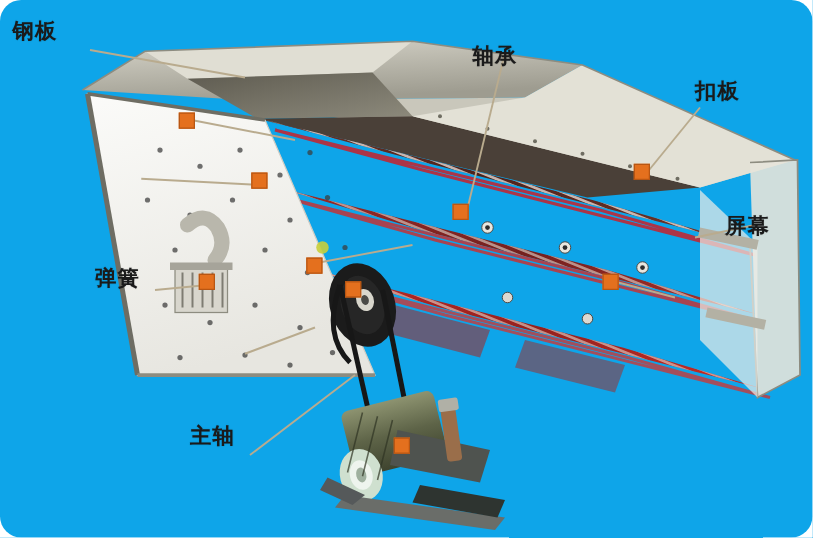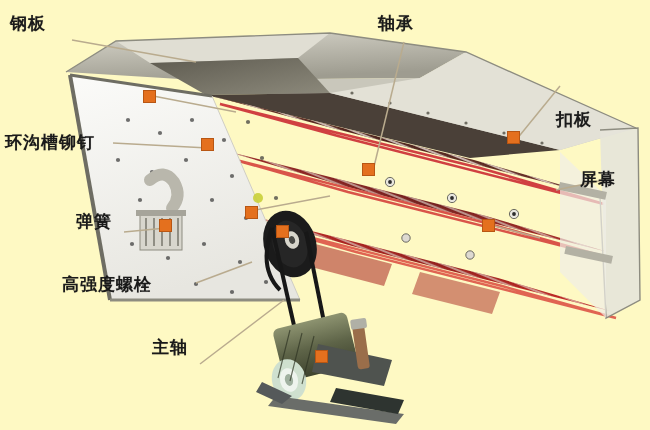--- a/index.html
+++ b/index.html
@@ -1,18 +1,18 @@
 <!DOCTYPE html>
 <html><head>
 <meta charset="utf-8">
 <style>
   html,body{margin:0;padding:0;background:#fff;}
   #stage{
-    position:relative;width:650px;height:430px;background:#fef9c3;
-    font-family:Liberation Mono, monospace;overflow:hidden;
+    position:relative;width:650px;height:430px;background:#0ea5e9;
+    font-family:Liberation Serif, serif;overflow:hidden;border-radius:17px;
   }
   .label{
     position:absolute;color:#1a1a1a;font-weight:700;font-size:17px;
     letter-spacing:1px;white-space:nowrap;line-height:1;
     text-shadow:0 0 1px rgba(0,0,0,.25);
   }
   svg.layer{position:absolute;left:0;top:0;width:650px;height:430px;}
   .marker{position:absolute;width:11px;height:11px;background:#e4701e;
           border:1px solid #b85613;}
 </style>
@@ -228,21 +228,19 @@
   <div class="marker" style="left:201px;top:138px;"></div>
   <div class="marker" style="left:362px;top:163px;"></div>
   <div class="marker" style="left:507px;top:131px;"></div>
   <div class="marker" style="left:159px;top:219px;"></div>
   <div class="marker" style="left:245px;top:206px;"></div>
   <div class="marker" style="left:482px;top:219px;"></div>
   <div class="marker" style="left:276px;top:225px;"></div>
   <div class="marker" style="left:315px;top:350px;"></div>
 
   <div class="label" style="left:10px;top:16px;">钢板</div>
-  <div class="label" style="left:378px;top:16px;">轴承</div>
-  <div class="label" style="left:556px;top:64px;margin-top:48px;">扣板</div>
-  <div class="label" style="left:5px;top:135px;">环沟槽铆钉</div>
+  <div class="label" style="left:378px;top:36px;">轴承</div>
+  <div class="label" style="left:556px;top:64px;">扣板</div>
   <div class="label" style="left:580px;top:172px;">屏幕</div>
   <div class="label" style="left:76px;top:214px;">弹簧</div>
-  <div class="label" style="left:62px;top:277px;">高强度螺栓</div>
   <div class="label" style="left:152px;top:340px;">主轴</div>
 
 </div>
 
 </body></html>

